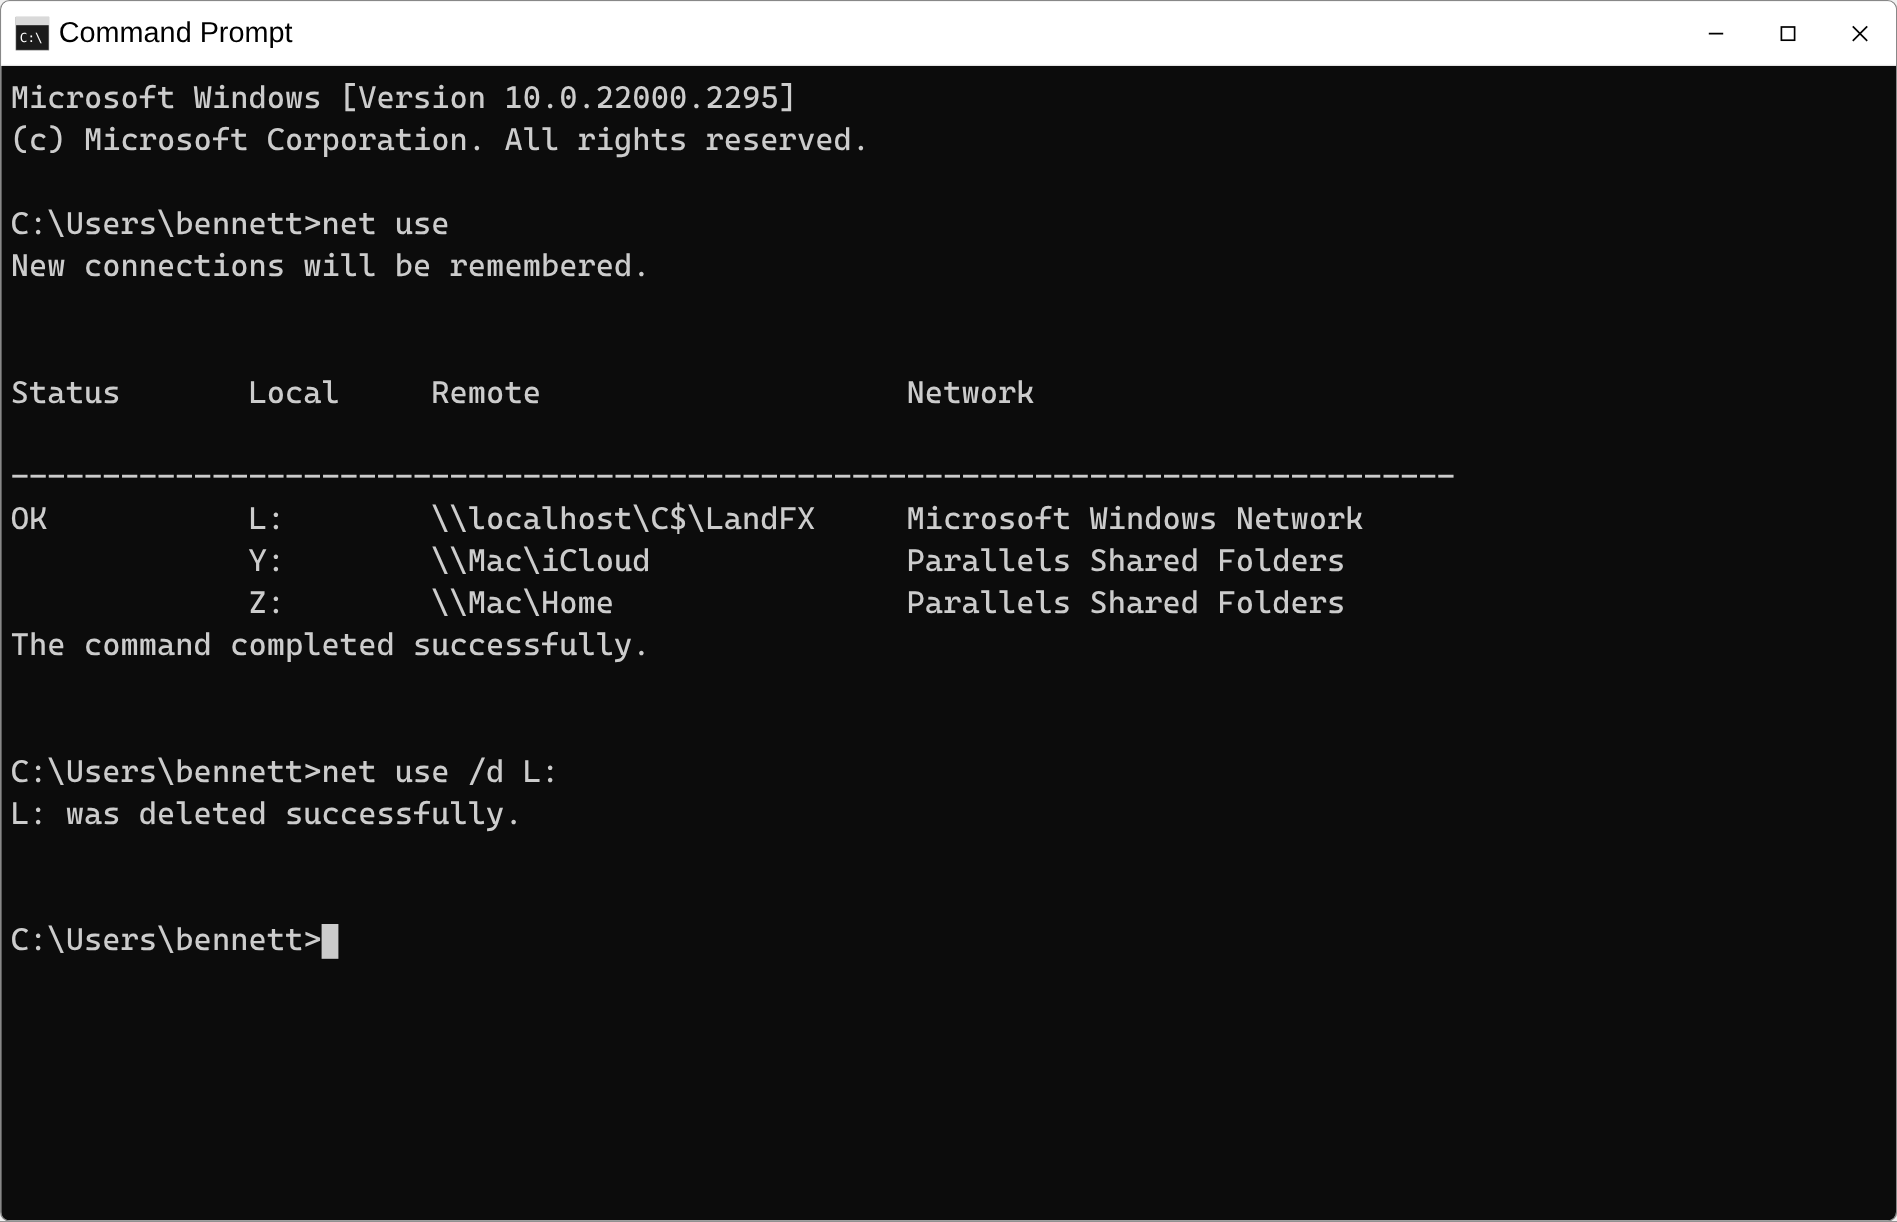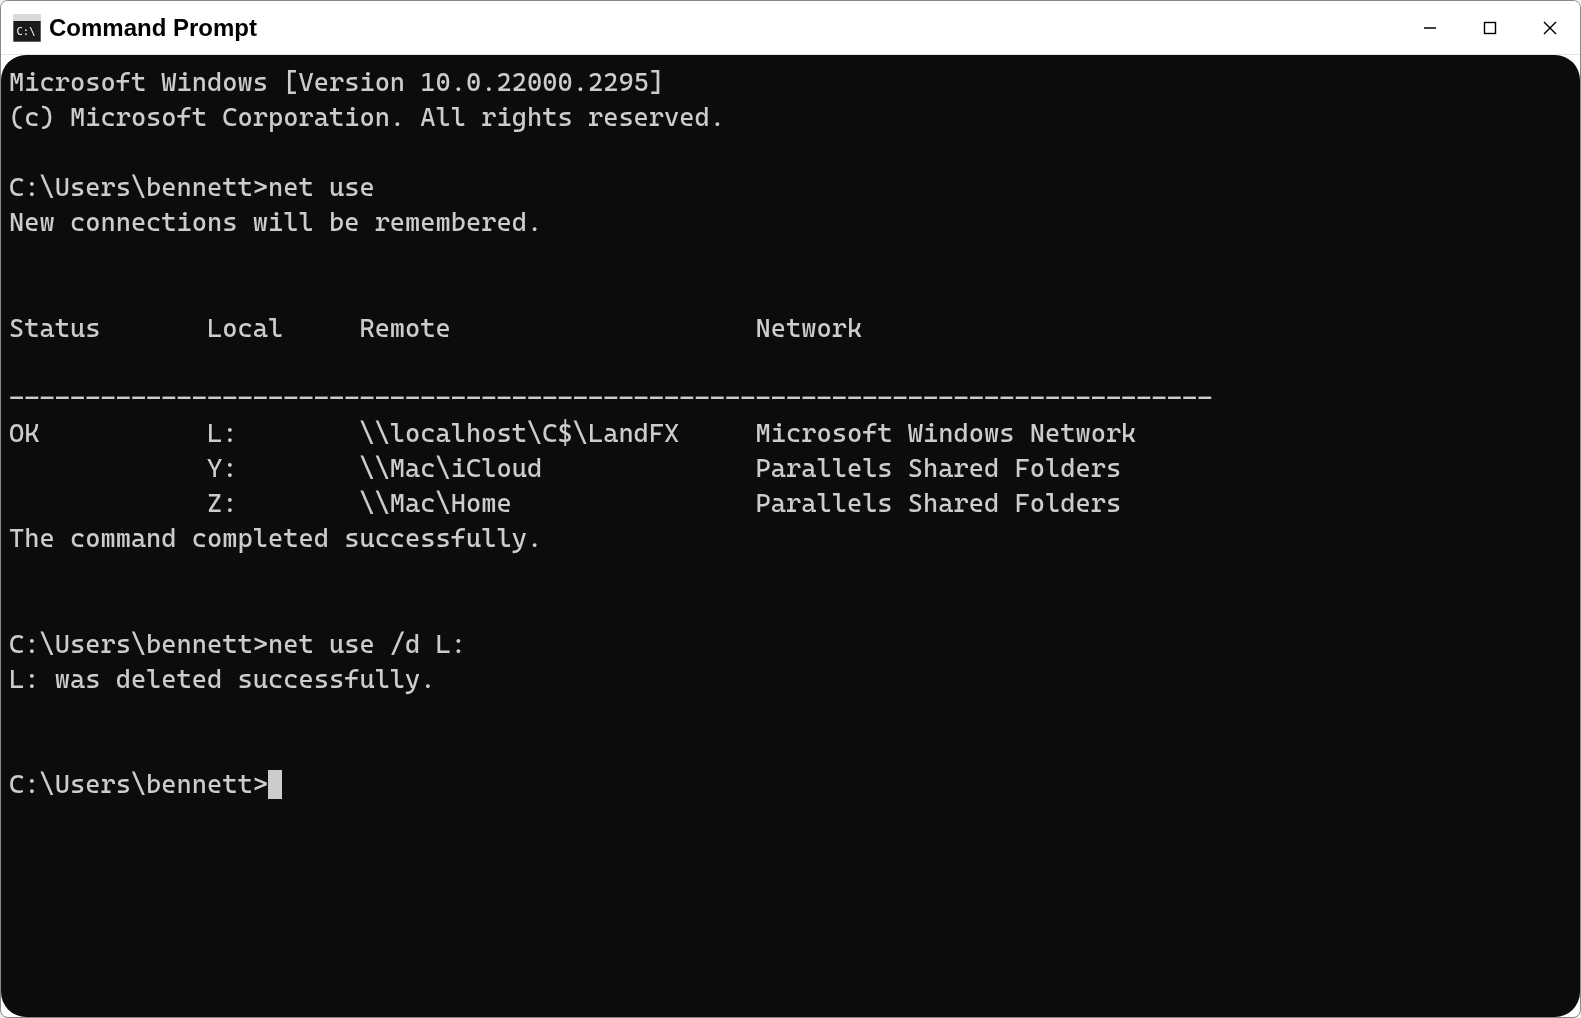--- a/index.html
+++ b/index.html
@@ -33,21 +33,21 @@
       height: 28px;
       margin-right: 8px;
       display: flex;
       align-items: center;
       justify-content: center;
     }
     .app-icon svg { width: 28px; height: 28px; }
     .title-text {
       font-size: 24px;
       color: #000;
-      font-weight: 700;
+      font-weight: 400;
     }
     .titlebar-spacer { flex: 1; }
     .win-controls {
       display: flex;
       height: 100%;
     }
     .win-btn {
       width: 60px;
       height: 100%;
       display: flex;
@@ -59,21 +59,20 @@
     .terminal {
       flex: 1;
       background: #0c0c0c;
       color: #cccccc;
       font-family: "Cascadia Mono", "Consolas", monospace;
       font-size: 26px;
       line-height: 1.35;
       padding: 10px 8px;
       white-space: pre;
       overflow: hidden;
-      border-radius: 25px;
     }
     .cursor {
       display: inline-block;
       width: 14px;
       background: #cccccc;
       height: 1.1em;
       vertical-align: text-bottom;
     }
   </style>
 </head>

